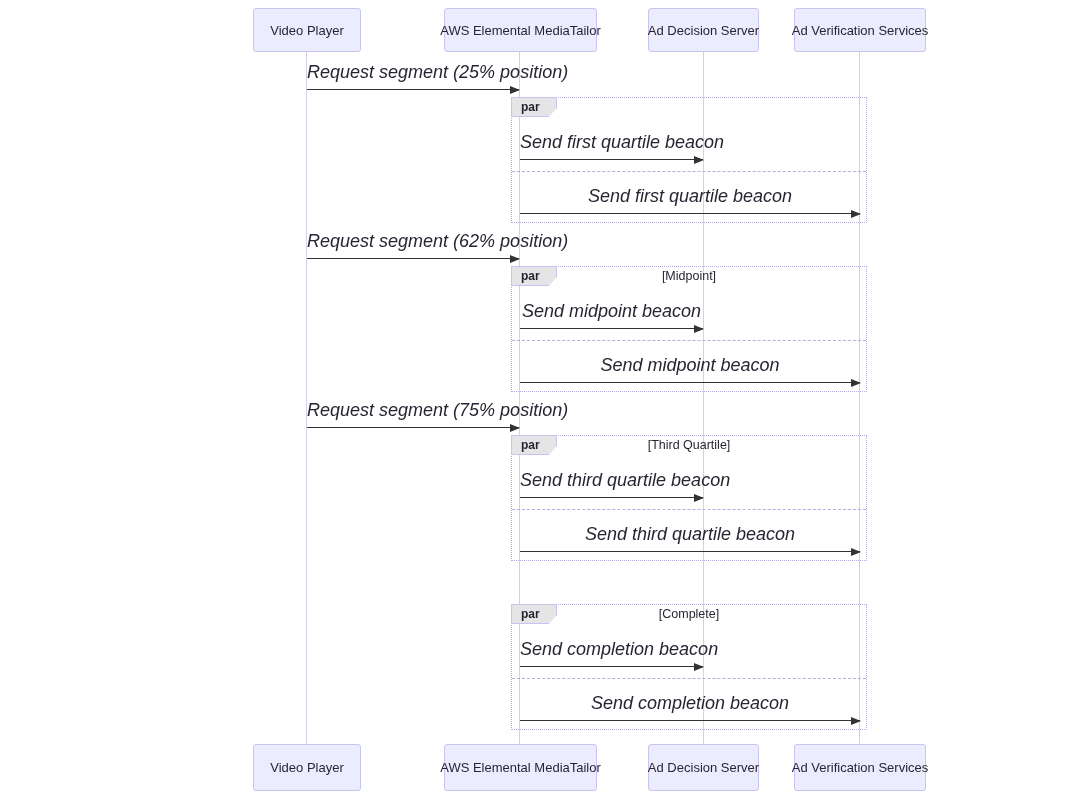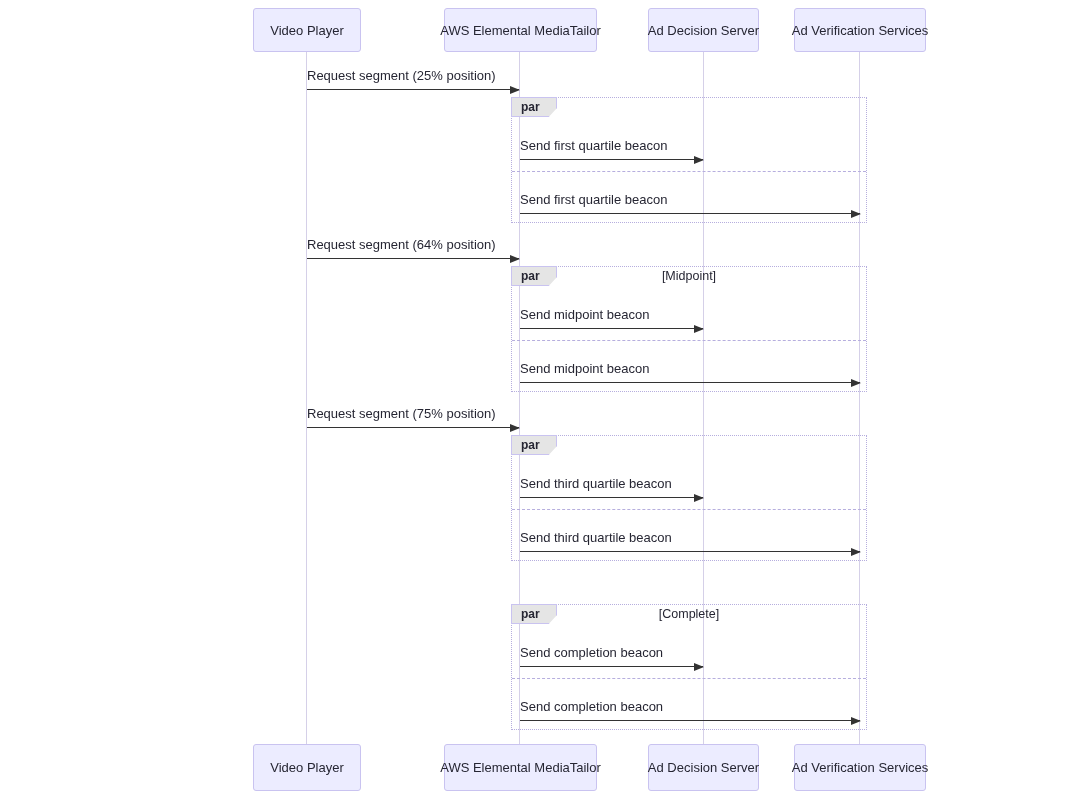--- a/index.html
+++ b/index.html
@@ -16,22 +16,22 @@
   .actor {
     position:absolute; height:44px; background:#ECECFF; border:1px solid #c9c3f0;
     border-radius:3px; box-sizing:border-box; display:flex; align-items:center;
     justify-content:center; font-size:13px; white-space:nowrap;
   }
   .actor.bottom { height:47px; }
 
   
   .msg { position:absolute; height:28px; box-sizing:border-box; border-bottom:1.4px solid #333333; }
   .msg .msg-label {
-    position:absolute; left:0; right:0; bottom:6px; text-align:left;
-    font-size:13px; white-space:nowrap; color:#262633;
+    position:absolute; left:0; right:0; bottom:6px; text-align:center;
+    font-size:18px; white-space:nowrap; color:#262633;font-style:italic;
   }
   .msg .arrowhead {
     position:absolute; right:-1px; bottom:-4.6px; width:0; height:0;
     border-left:10px solid #333333; border-top:4.2px solid transparent; border-bottom:4.2px solid transparent;
   }
 
   
   .par {
     position:absolute; left:463px; width:356px; height:126px;
     border:1px dotted #b6aede; box-sizing:border-box;
@@ -88,21 +88,21 @@
       <span class="arrowhead"></span>
     </div>
     <div class="par-divider"></div>
     <div class="msg msg-b">
       <div class="msg-label">Send first quartile beacon</div>
       <span class="arrowhead"></span>
     </div>
   </div>
 
   <div class="msg req" style="top:231px">
-    <div class="msg-label">Request segment (64% position)</div>
+    <div class="msg-label">Request segment (62% position)</div>
     <span class="arrowhead"></span>
   </div>
 
   <div class="par" style="top:266px">
     <div class="par-label">par</div>
     <div class="par-condition">[Midpoint]</div>
     <div class="msg msg-a">
       <div class="msg-label">Send midpoint beacon</div>
       <span class="arrowhead"></span>
     </div>
@@ -113,20 +113,21 @@
     </div>
   </div>
 
   <div class="msg req" style="top:400px">
     <div class="msg-label">Request segment (75% position)</div>
     <span class="arrowhead"></span>
   </div>
 
   <div class="par" style="top:435px">
     <div class="par-label">par</div>
+    <div class="par-condition">[Third Quartile]</div>
     <div class="msg msg-a">
       <div class="msg-label">Send third quartile beacon</div>
       <span class="arrowhead"></span>
     </div>
     <div class="par-divider"></div>
     <div class="msg msg-b">
       <div class="msg-label">Send third quartile beacon</div>
       <span class="arrowhead"></span>
     </div>
   </div>

